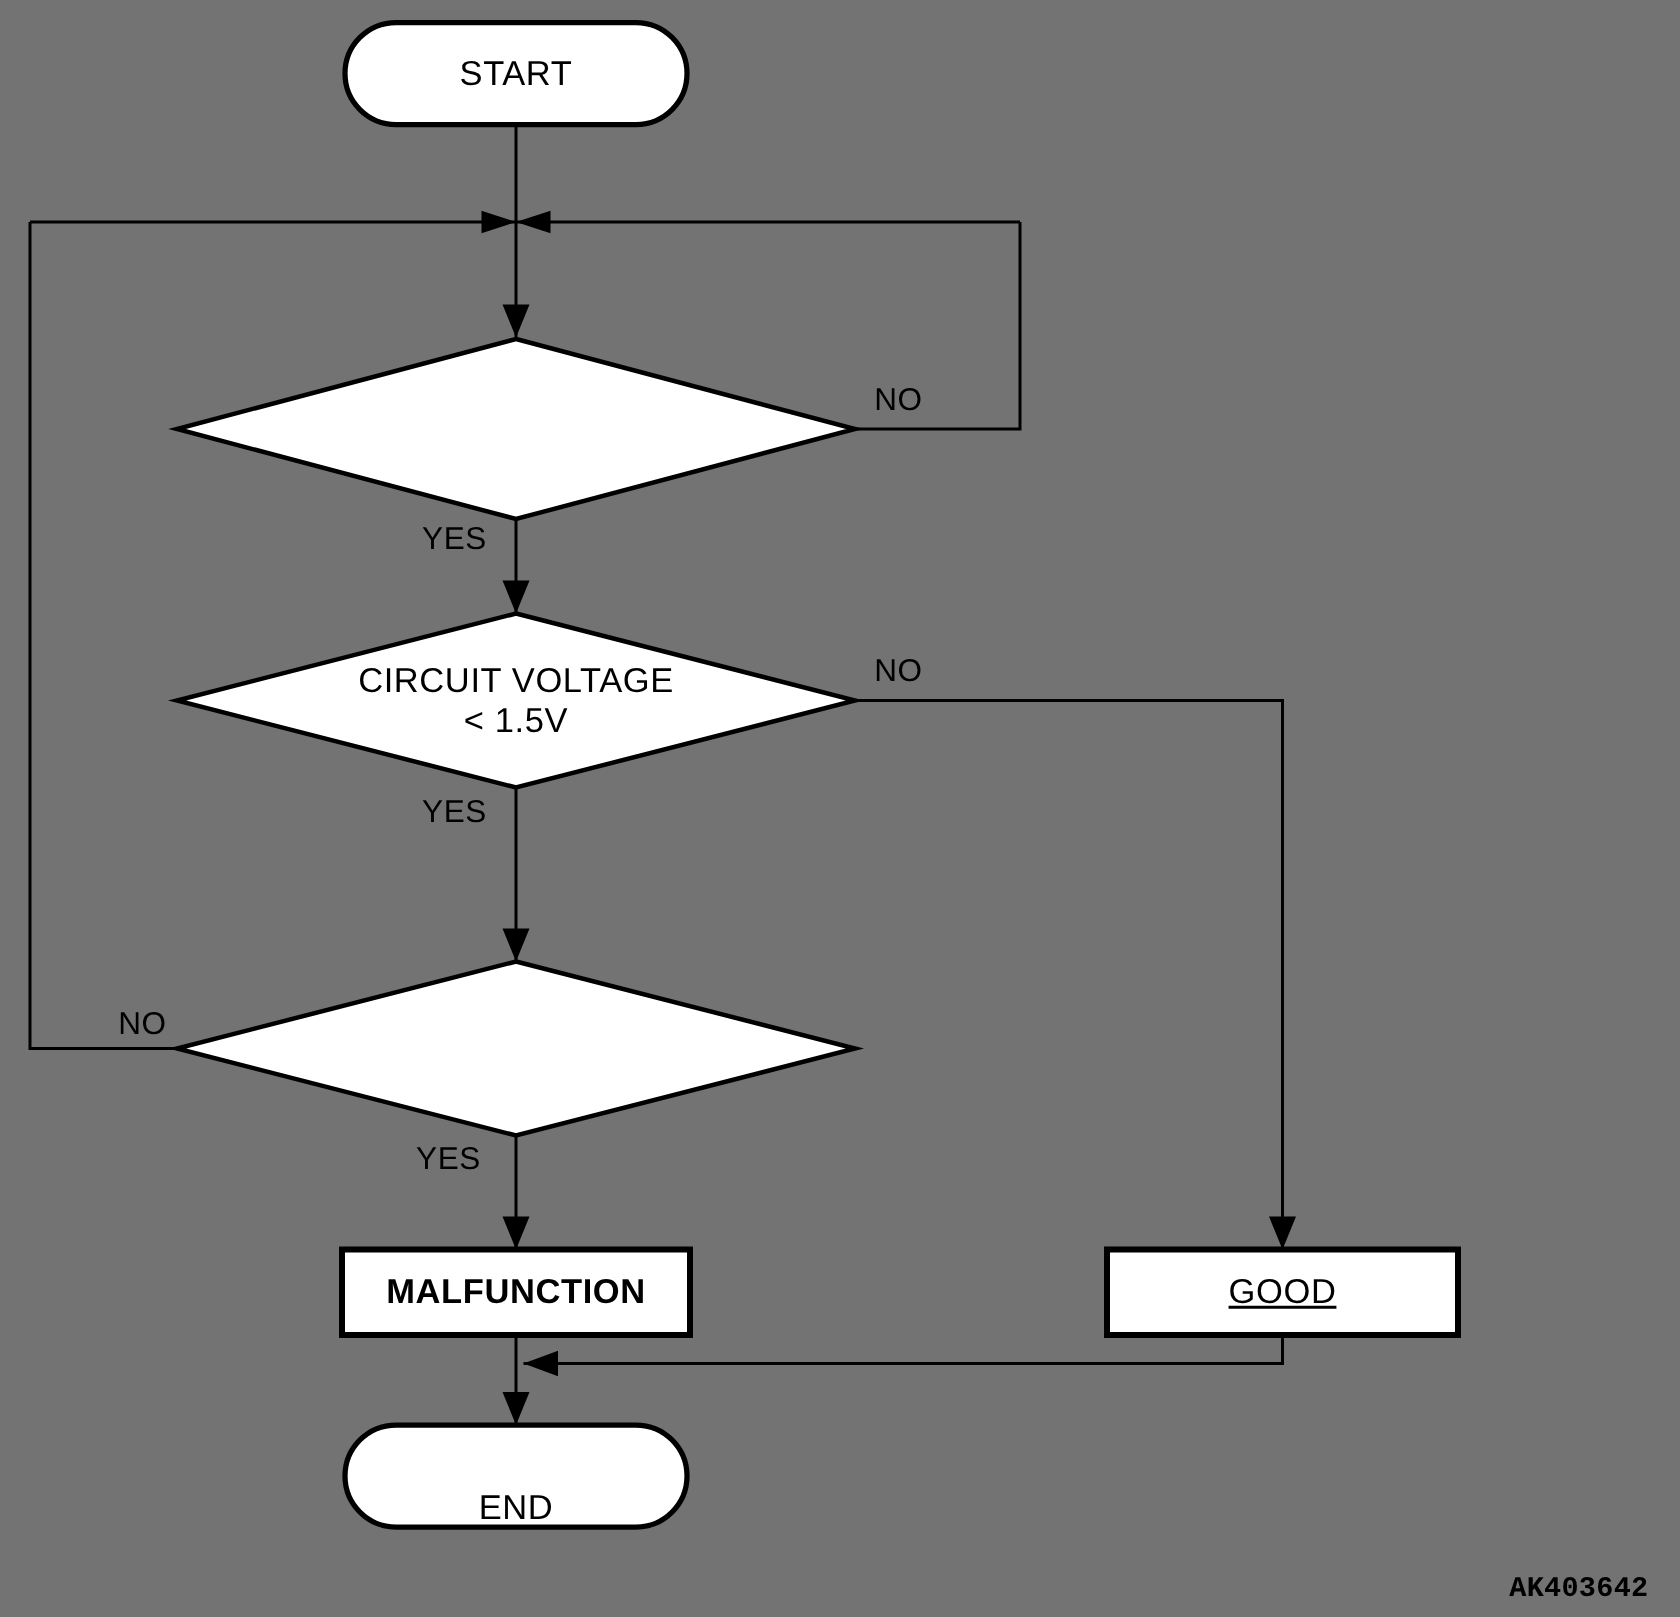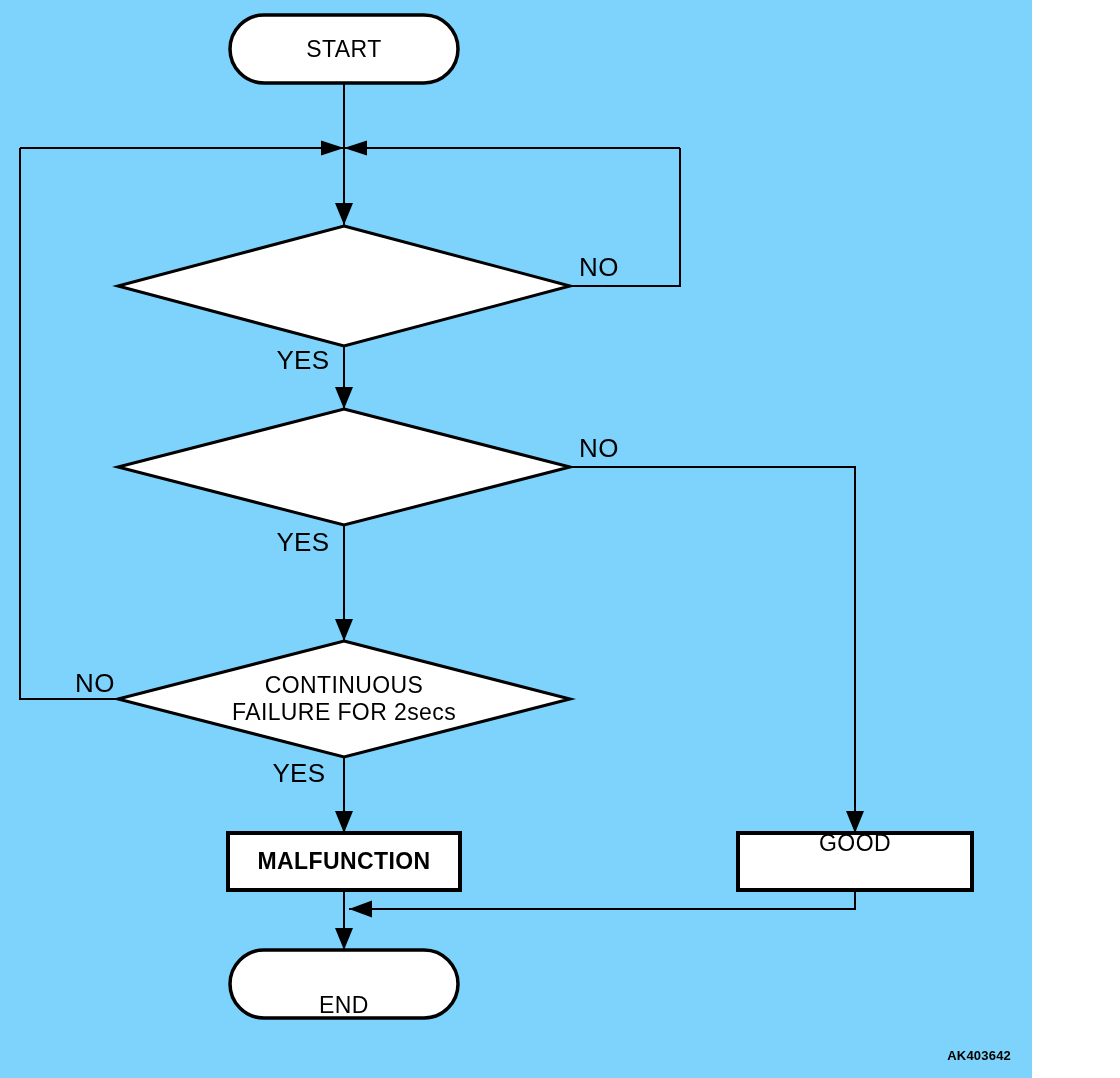--- a/index.html
+++ b/index.html
@@ -2,23 +2,23 @@
 <html><head>
 <meta charset="utf-8">
 <style>
   html, body {
     margin: 0;
     padding: 0;
     background: #ffffff;
   }
   .canvas {
     position: relative;
-    width: 1032px;
+    width: 1120px;
     height: 1078px;
-    background: #7dd3fc;
+    background: #737373;
     font-family: "Liberation Sans", sans-serif;
     color: #000;
     overflow: hidden;
   }
   .canvas svg {
     position: absolute;
     left: 0;
     top: 0;
   }
   .label {
@@ -27,30 +27,31 @@
     text-align: center;
     white-space: pre-line;
     color: #000;
   }
   .node-label {
     font-size: 23px;
     line-height: 27px;
     letter-spacing: 0.4px;
   }
   .edge-label {
-    font-size: 26px;
+    font-size: 21px;
     letter-spacing: 0.4px;
   }
   .fig-code {
     position: absolute;
     right: 21px;
     top: 1048px;
-    font-size: 13px;
+    font-size: 19px;
     font-weight: bold;
     letter-spacing: 0.2px;
+    font-family: Liberation Mono, monospace;
   }
 </style>
 </head>
 <body>
 
 <div class="canvas">
 
   <svg width="1120" height="1078" viewBox="0 0 1120 1078">
     <g fill="none" stroke="#000000" stroke-width="2" stroke-linejoin="miter" stroke-miterlimit="12">
 
@@ -81,24 +82,24 @@
       <polygon points="344,226 570,286 344,346 118,286" fill="#ffffff" stroke-width="3"></polygon>
       <polygon points="344,409 570,467 344,525 118,467" fill="#ffffff" stroke-width="3"></polygon>
       <polygon points="344,641 570,699 344,757 118,699" fill="#ffffff" stroke-width="3"></polygon>
       <rect x="228" y="833" width="232" height="57" fill="#ffffff" stroke-width="4"></rect>
       <rect x="738" y="833" width="234" height="57" fill="#ffffff" stroke-width="4"></rect>
       <rect x="230" y="950" width="228" height="68" rx="34" ry="34" fill="#ffffff" stroke-width="3.5"></rect>
     </g>
   </svg>
 
   <div class="label node-label" style="left:344px; top:49px;">START</div>
-  <div class="label node-label" style="left:344px; top:699px;">CONTINUOUS
-FAILURE FOR 2secs</div>
+  <div class="label node-label" style="left:344px; top:467px;">CIRCUIT VOLTAGE
+&lt; 1.5V</div>
   <div class="label node-label" style="left:344px; top:861px;font-weight:bold;">MALFUNCTION</div>
-  <div class="label node-label" style="left:855px; top:843px;">GOOD</div>
+  <div class="label node-label" style="left:855px; top:861px;text-decoration:underline;">GOOD</div>
   <div class="label node-label" style="left:344px; top:1005px;">END</div>
 
   <div class="label edge-label" style="left:599px; top:267px;">NO</div>
   <div class="label edge-label" style="left:303px; top:360px;">YES</div>
   <div class="label edge-label" style="left:599px; top:448px;">NO</div>
   <div class="label edge-label" style="left:303px; top:542px;">YES</div>
   <div class="label edge-label" style="left:95px; top:683px;">NO</div>
   <div class="label edge-label" style="left:299px; top:773px;">YES</div>
 
   <div class="fig-code">AK403642</div>

